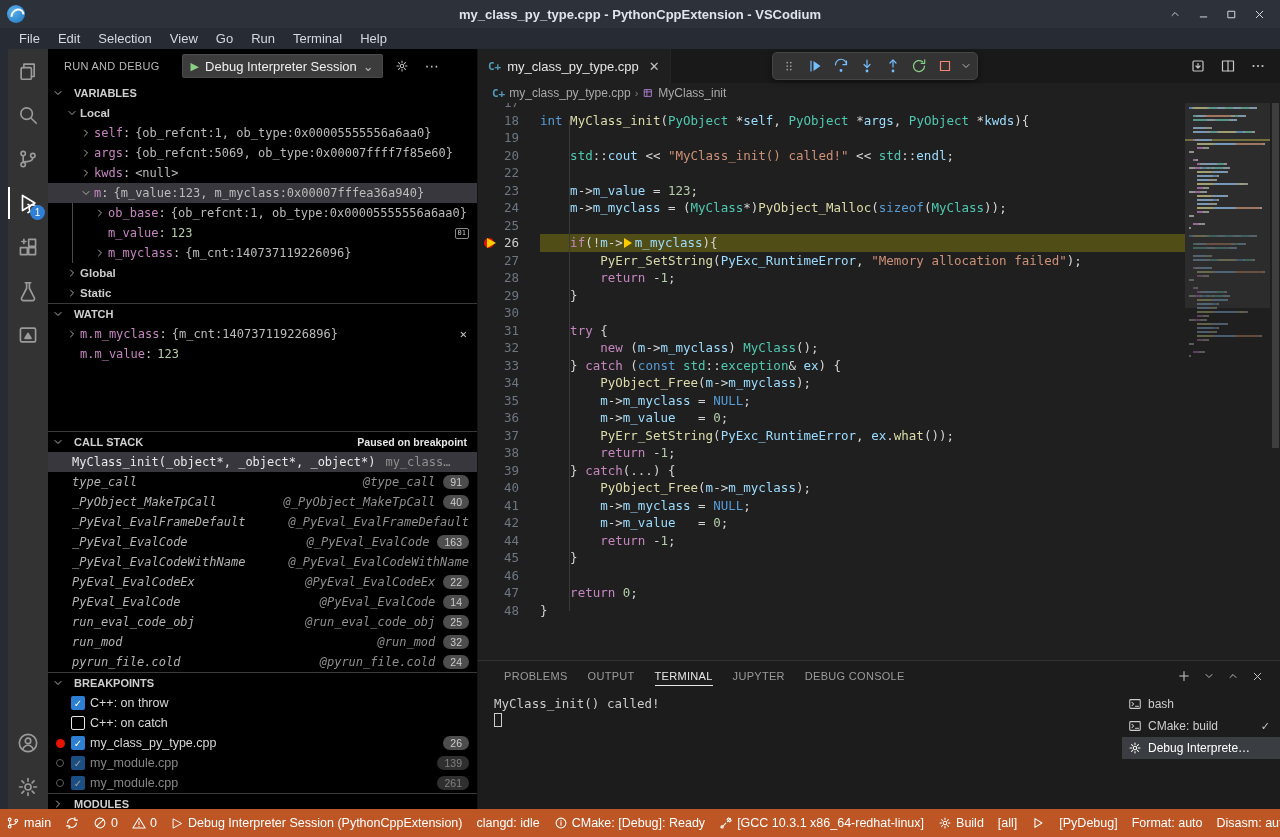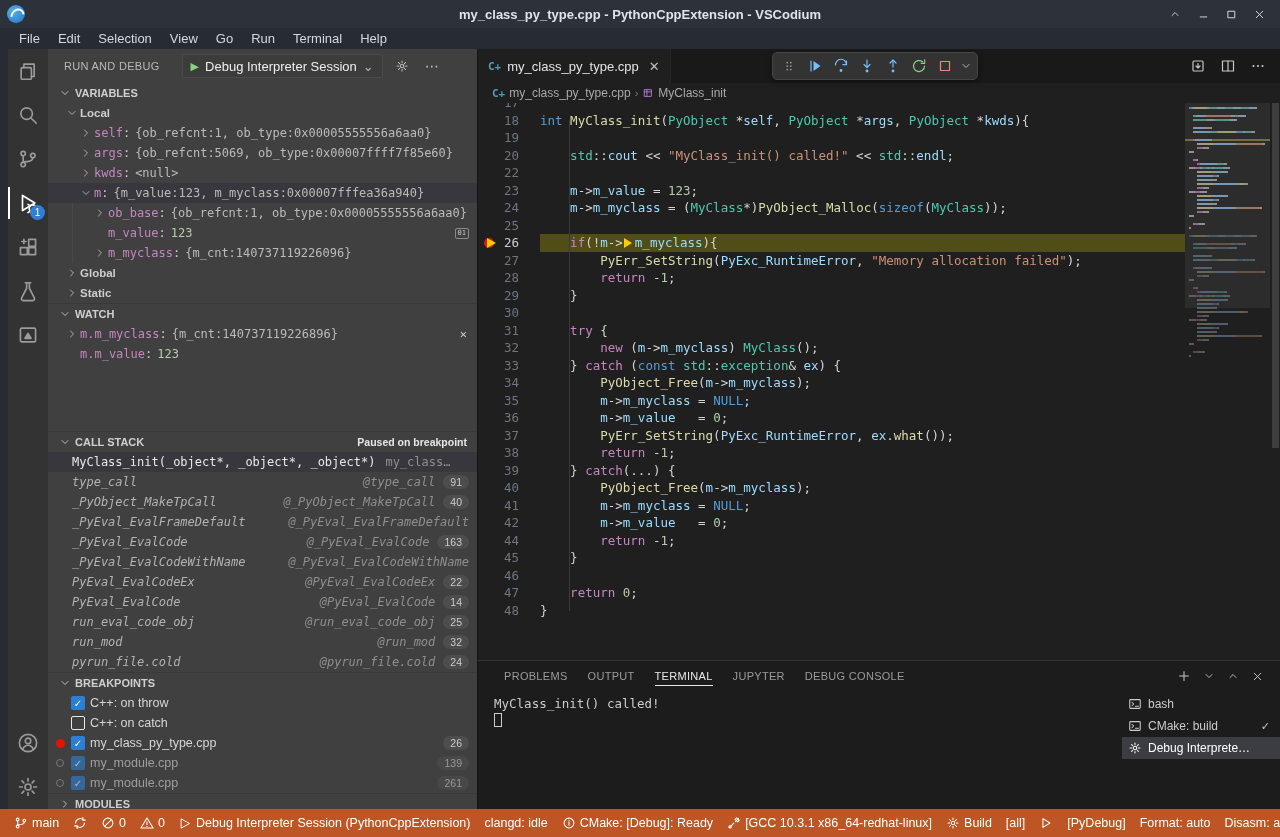--- a/index.html
+++ b/index.html
@@ -30,33 +30,33 @@
   .activitybar { width:40px; background:#333333; display:flex; flex-direction:column; align-items:center; }
   .act-item { width:40px; height:44px; display:flex; align-items:center; justify-content:center;
     color:#9b9b9b; position:relative; }
   .act-item.active { color:#ffffff; }
   .act-item.active::before { content:""; position:absolute; left:0; top:6px; bottom:6px; width:2px; background:#fff; }
   .act-badge { position:absolute; right:3px; bottom:5px; min-width:15px; height:15px; border-radius:50%;
     background:#2f7fd6; color:#fff; font-size:10px; display:flex; align-items:center; justify-content:center; }
   .act-spacer { flex:1; }
 
   
-  .sidebar { width:430px; background:#404040; display:flex; flex-direction:column; border-right:1px solid #141414;
+  .sidebar { width:430px; background:#000000; display:flex; flex-direction:column; border-right:1px solid #141414;
     color:#cccccc; overflow:hidden; }
   .sb-header { height:34px; display:flex; align-items:center; padding:0 8px 0 16px; gap:8px; flex:none; }
   .sb-title { font-size:11px; color:#b8b8b8; letter-spacing:.3px; white-space:nowrap; }
   .sb-dropdown { height:24px; background:#3c3c3c; border:1px solid #4a4a4a; border-radius:2px;
     display:flex; align-items:center; gap:6px; padding:0 8px; font-size:13px; color:#eeeeee; margin-left:14px; white-space:nowrap; }
   .sb-dropdown .play { color:#89d185; font-size:11px; }
   .sb-dropdown .dd-chev { color:#bbb; }
   .sb-gear, .sb-dots { color:#c5c5c5; padding:0 4px; font-size:14px; }
 
   .section { border-top:1px solid #39393b; }
   .section.first { border-top:none; }
-  .sec-header { height:20px; display:flex; align-items:center; gap:4px; padding-left:11px;
+  .sec-header { height:20px; display:flex; align-items:center; gap:10px; padding-left:4px;
     font-size:11px; font-weight:bold; color:#cfcfcf; }
   .sec-header .chev { color:#c5c5c5; }
   .sec-status { margin-left:auto; padding-right:10px; font-size:10.5px; font-weight:bold; color:#e6e6e6; }
   .rows {}
 
   .vrow { height:20px; display:flex; align-items:center; font-family:"DejaVu Sans Mono", monospace;
     font-size:12px; white-space:nowrap; overflow:hidden; position:relative; }
   .vrow.selected { background:#37373d; }
   .vrow .chevbox { width:16px; flex:none; color:#b9b9b9; display:flex; justify-content:center; }
   .vrow .vname { color:#c586c0; }
@@ -149,21 +149,21 @@
   .term-out { flex:1; padding:4px 0 0 16px; font-family:"DejaVu Sans Mono", monospace;
     font-size:12.5px; color:#cccccc; line-height:17px; }
   .term-cursor { display:inline-block; width:8px; height:14px; border:1px solid #cccccc; vertical-align:-2px; }
   .term-list { width:158px; padding-top:2px; }
   .trow { height:22px; display:flex; align-items:center; gap:6px; padding:0 6px; font-size:12px; color:#cccccc; }
   .trow.selected { background:#3a3d41; color:#ffffff; }
   .trow .tcheck { margin-left:auto; color:#c8c8c8; font-size:11px; padding-right:4px; }
 
   
   .statusbar { height:28px; background:#be5524; display:flex; align-items:center; gap:2px;
-    padding-left:8px; color:#ffffff; font-size:12.5px; overflow:hidden; white-space:nowrap; }
+    padding-left:0; color:#ffffff; font-size:12.5px; overflow:hidden; white-space:nowrap; }
   .sb-item { display:flex; align-items:center; gap:4px; padding:0 6px; height:100%; flex:none; }
   .sb-item .ico { display:flex; align-items:center; }
 </style>
 </head>
 <body>
 
 <div class="titlebar">
   <div class="app-logo"></div>
   <div class="title-text">my_class_py_type.cpp - PythonCppExtension - VSCodium</div>
   <div class="win-controls" id="win-controls">

